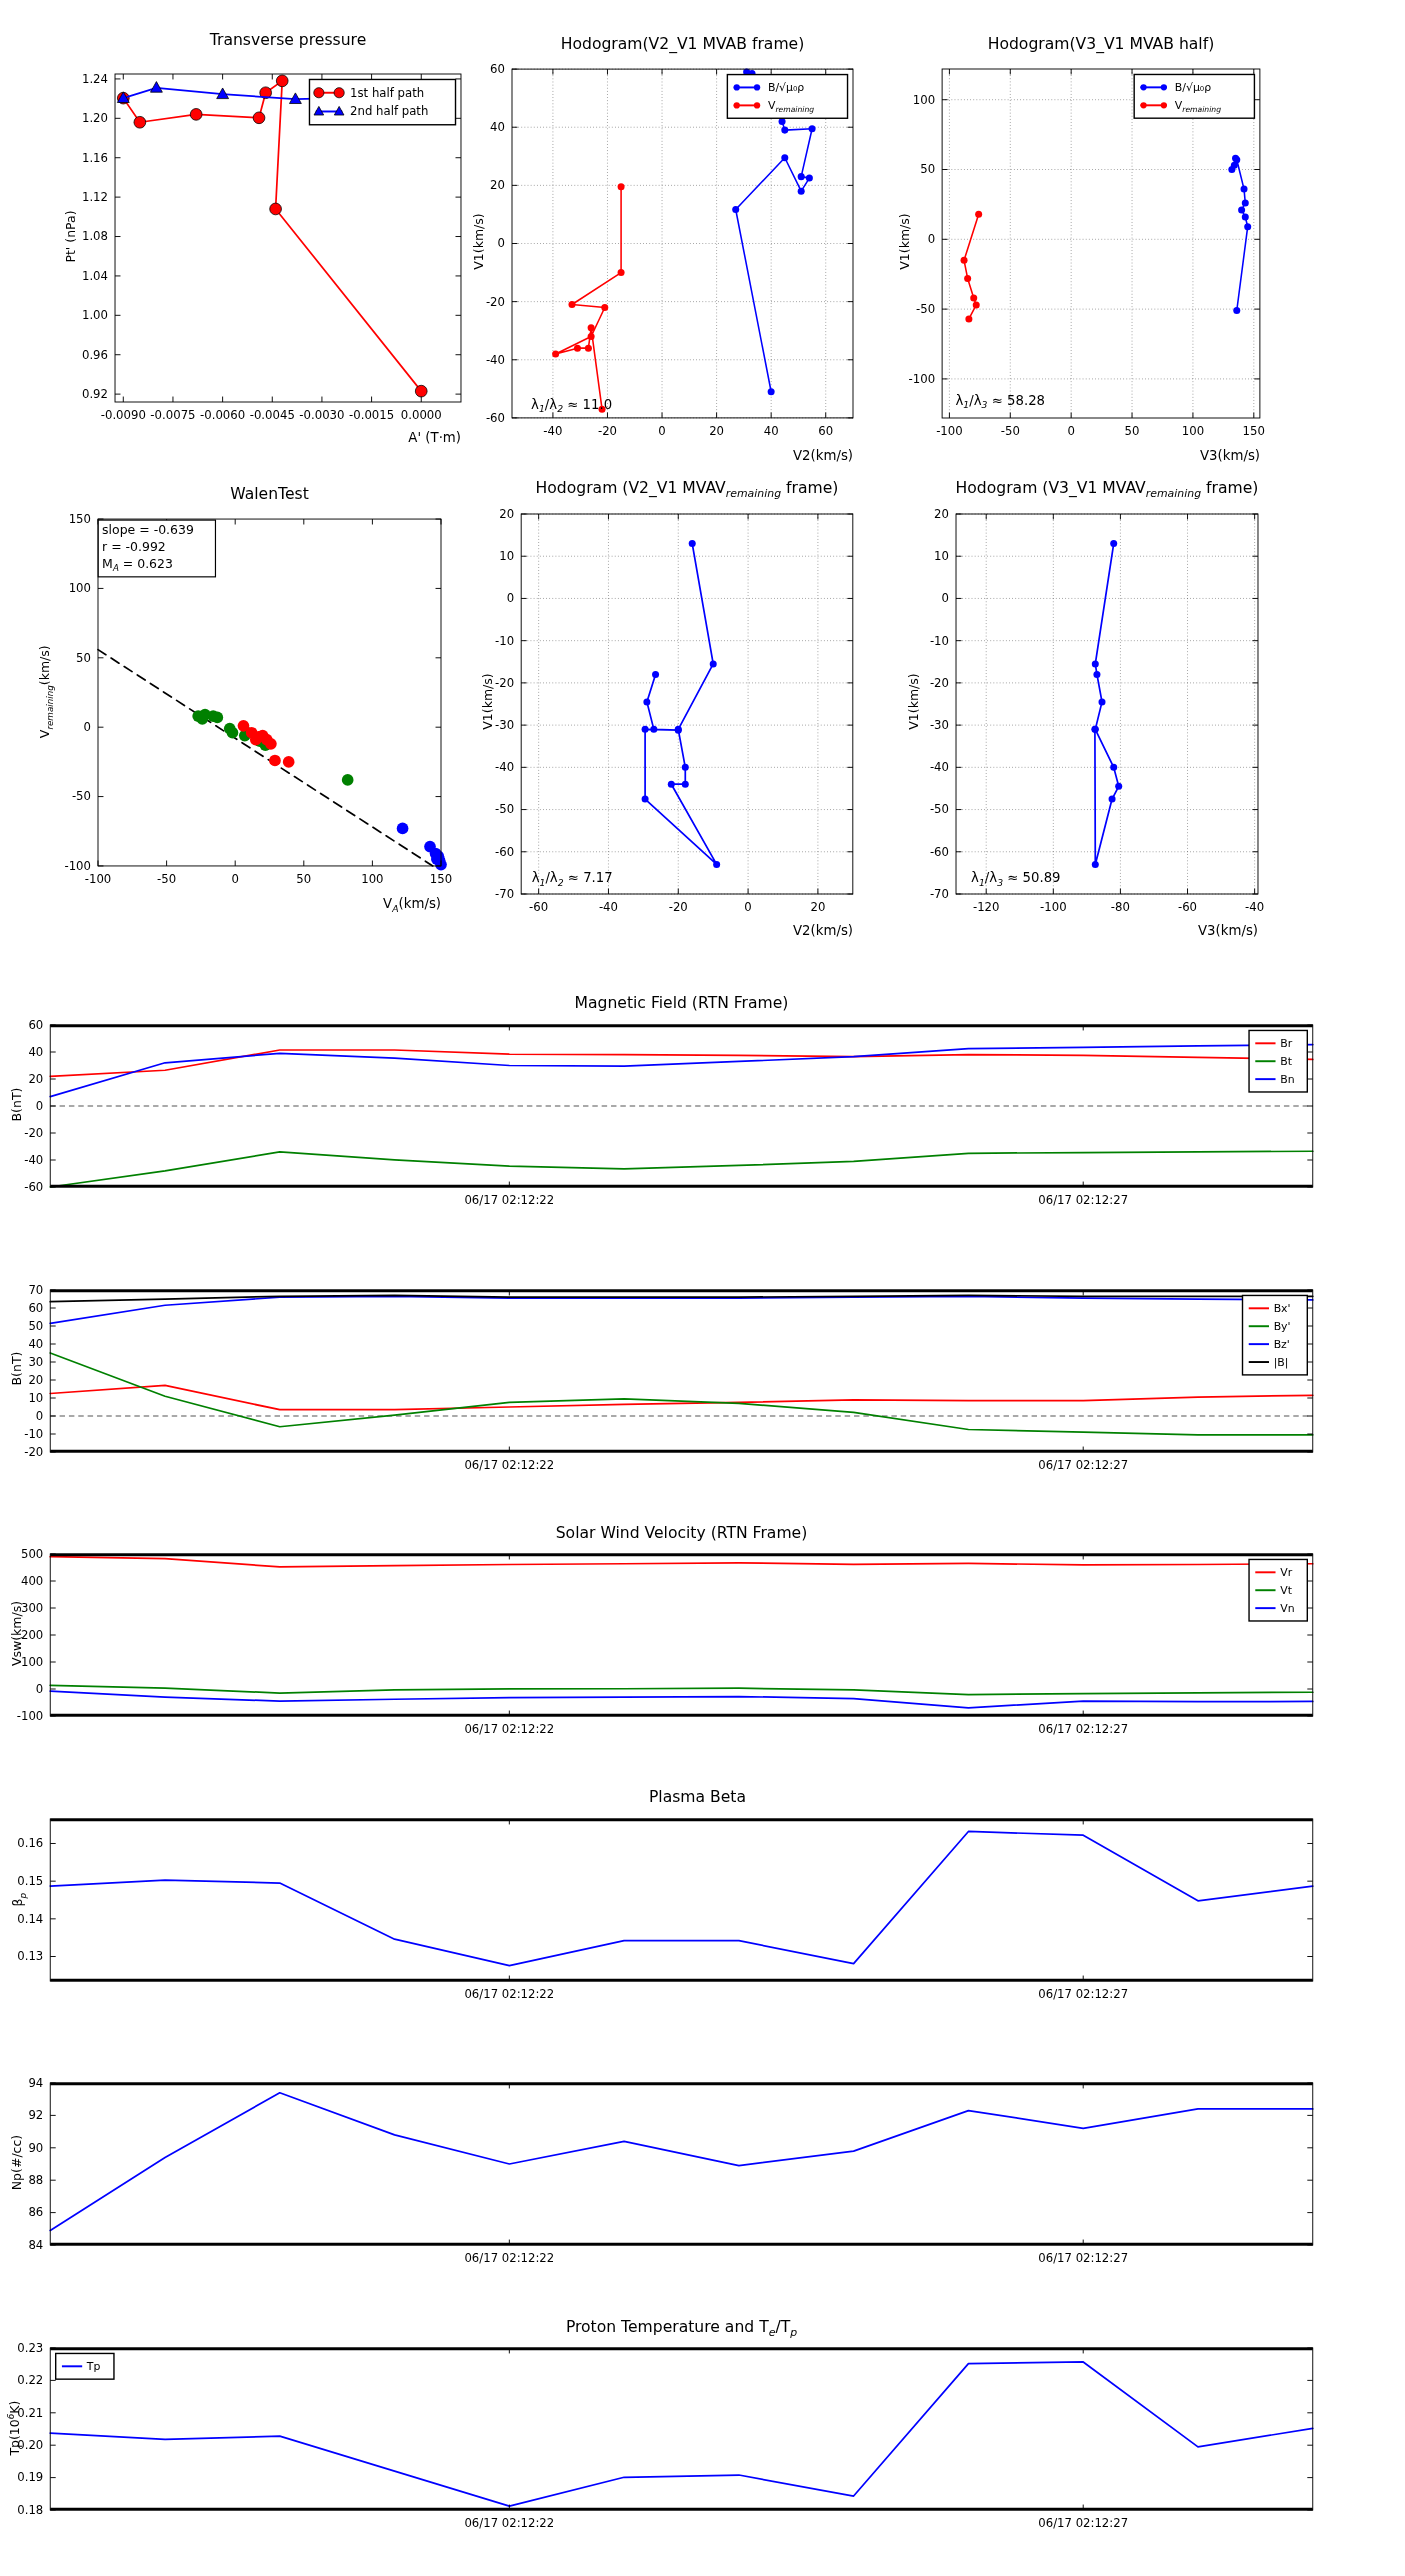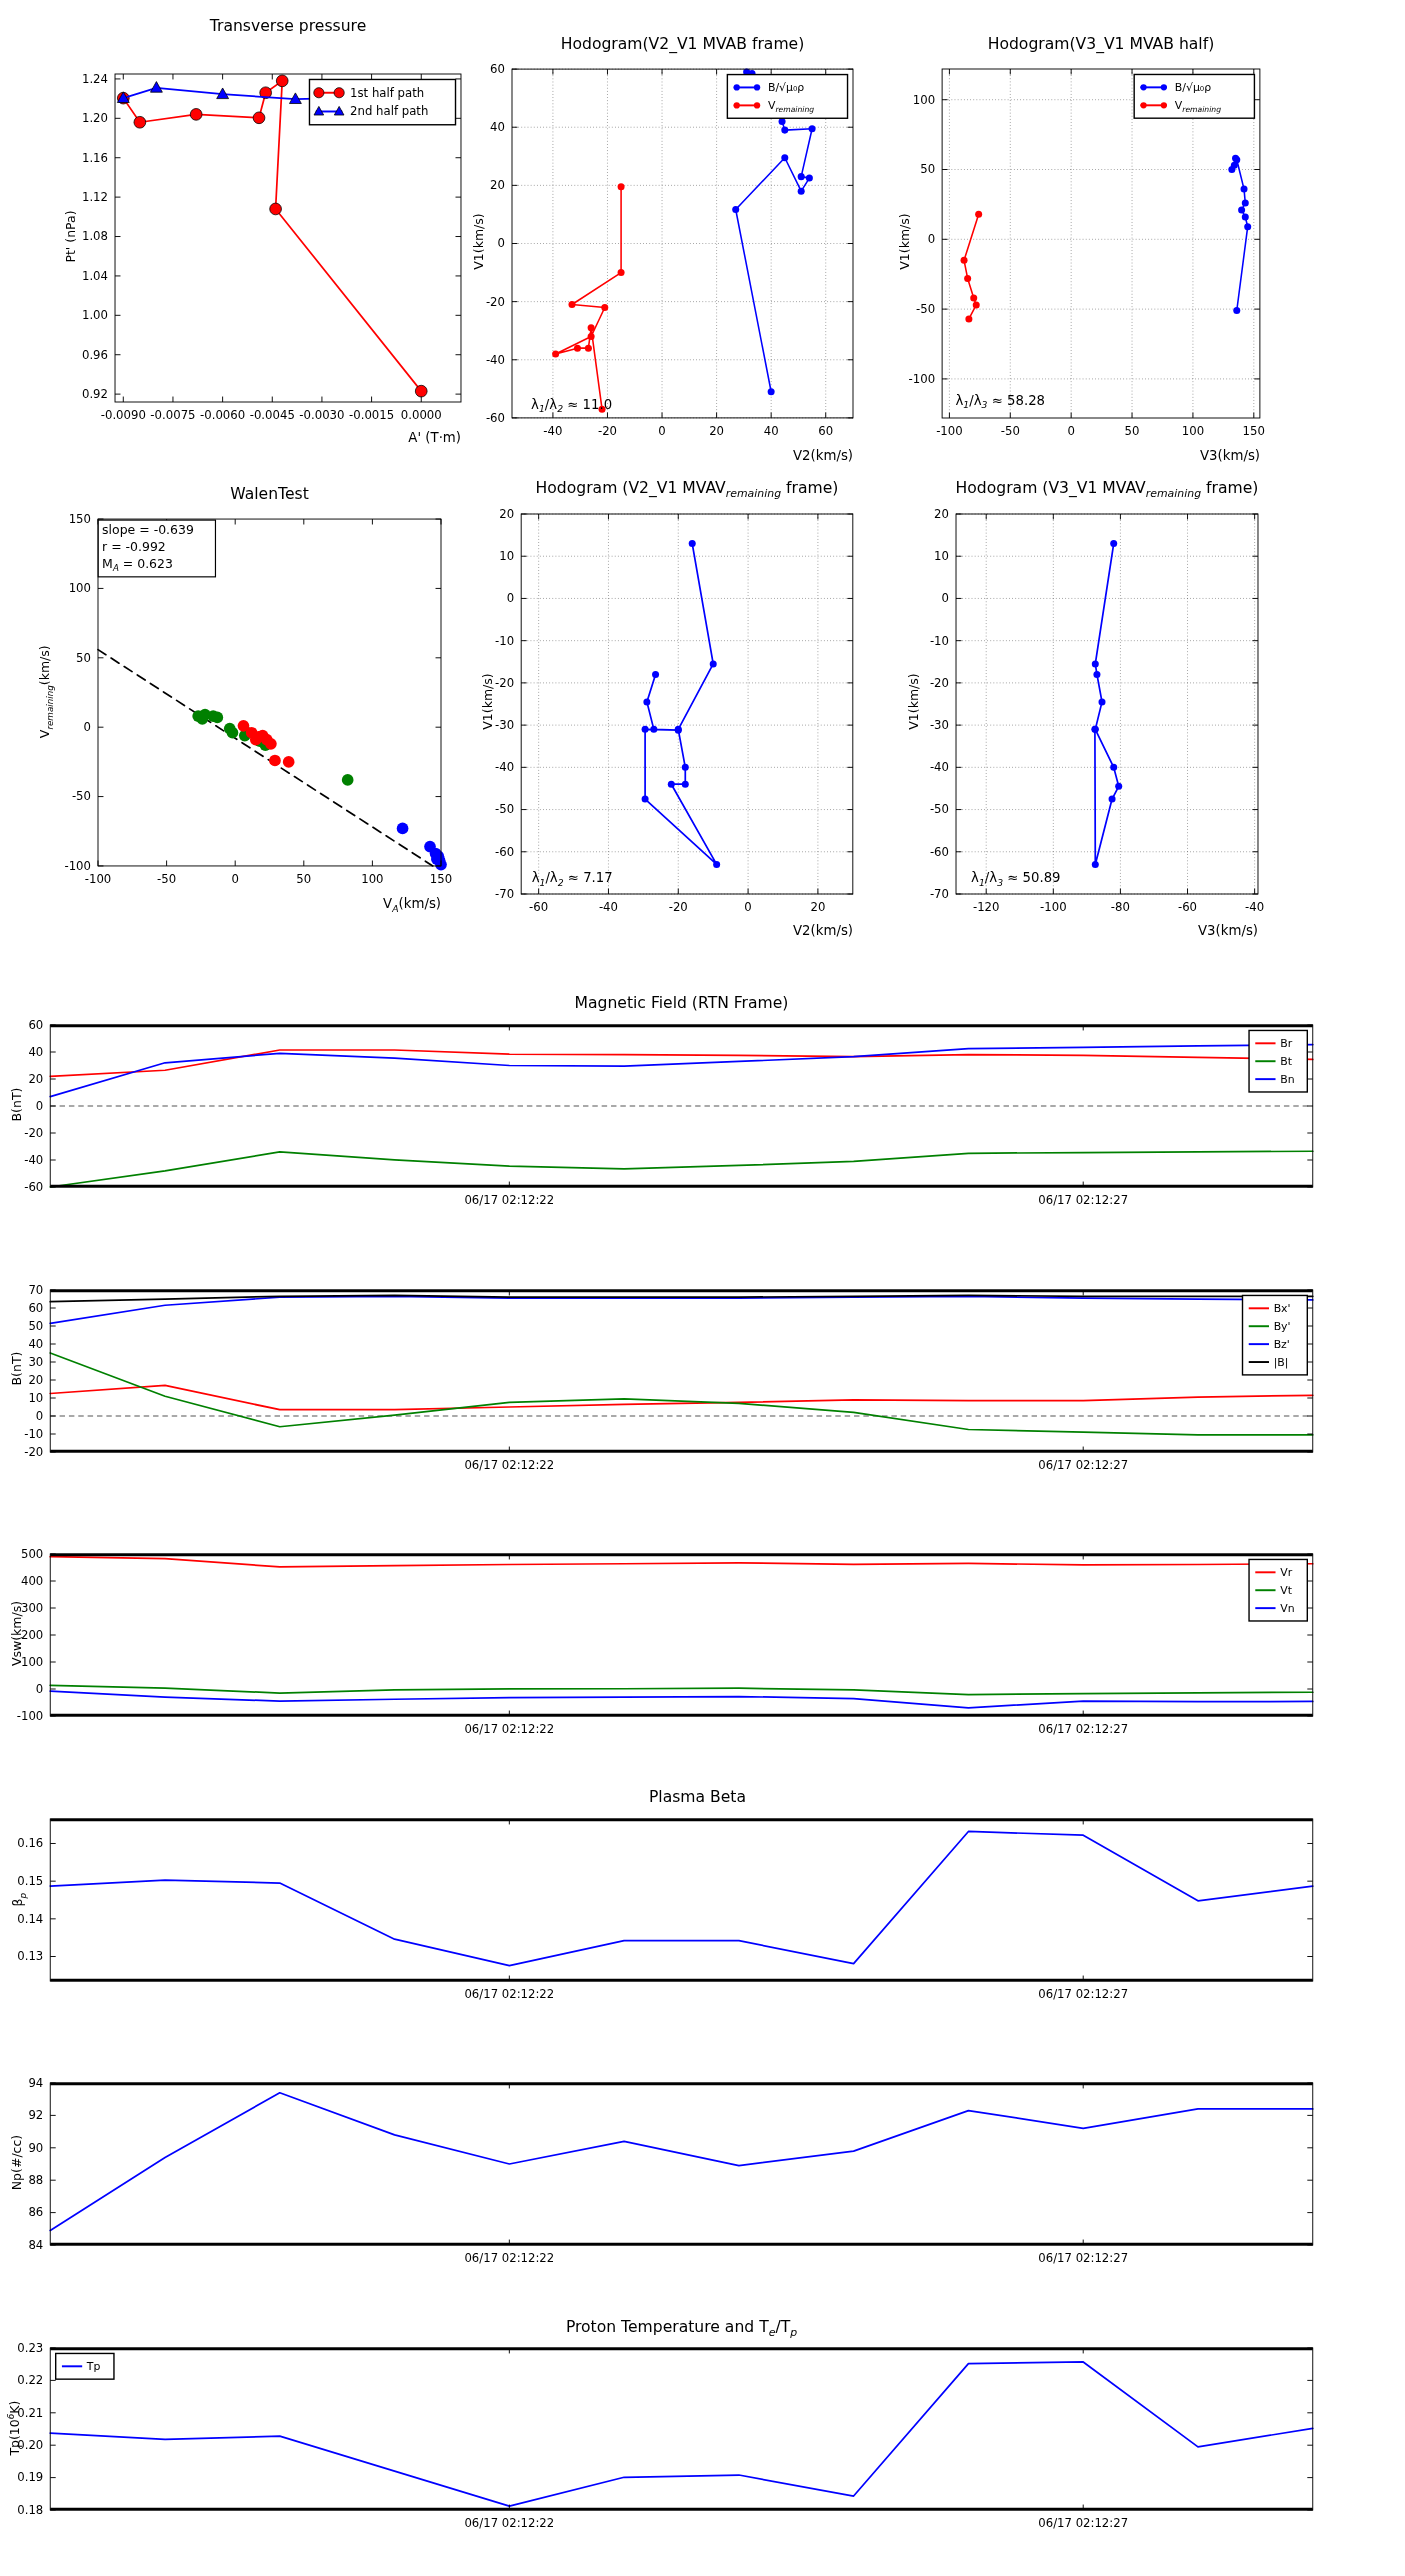--- a/index.html
+++ b/index.html
@@ -727,27 +727,28 @@
         <text x="-9" y="46.60000000000002" font-size="15" fill="#000" text-anchor="end" font-family="&quot;DejaVu Sans&quot;,&quot;Liberation Sans&quot;,sans-serif"><tspan>0.22</tspan></text>
         <line x1="0" y1="0" x2="7" y2="0" stroke="#000" stroke-width="1.2"></line>
         <line x1="1614" y1="0" x2="1621" y2="0" stroke="#000" stroke-width="1.2"></line>
         <text x="-9" y="5" font-size="15" fill="#000" text-anchor="end" font-family="&quot;DejaVu Sans&quot;,&quot;Liberation Sans&quot;,sans-serif"><tspan>0.23</tspan></text>
         <rect x="7" y="7" width="74.8" height="33" fill="#fff" stroke="#000" stroke-width="1.8"></rect>
         <line x1="15" y1="23.5" x2="41" y2="23.5" stroke="#0000ff" stroke-width="2.5"></line>
         <text x="47" y="28.5" font-size="14" fill="#000" text-anchor="start" font-family="&quot;DejaVu Sans&quot;,&quot;Liberation Sans&quot;,sans-serif"><tspan>Tp</tspan></text>
       </svg>
     </div>
 
-  <div class="ctitle" style="left:115px;top:17px;width:346px">Transverse pressure</div>
+  <div class="ctitle" style="left:115px;top:31px;width:346px">Transverse pressure</div>
   <div class="ctitle" style="left:512px;top:35px;width:341px">Hodogram(V2_V1 MVAB frame)</div>
   <div class="ctitle" style="left:942px;top:35px;width:318px">Hodogram(V3_V1 MVAB half)</div>
   <div class="ctitle" style="left:98px;top:485px;width:343px">WalenTest</div>
   <div class="ctitle" style="left:466px;top:479px;width:442px">Hodogram (V2_V1 MVAV<sub>remaining</sub> frame)</div>
   <div class="ctitle" style="left:886px;top:479px;width:442px">Hodogram (V3_V1 MVAV<sub>remaining</sub> frame)</div>
   <div class="ctitle" style="left:49px;top:994px;width:1265px">Magnetic Field (RTN Frame)</div>
+  <div class="ctitle" style="left:49px;top:1524px;width:1265px">Solar Wind Velocity (RTN Frame)</div>
   <div class="ctitle" style="left:65px;top:1788px;width:1265px">Plasma Beta</div>
   <div class="ctitle" style="left:49px;top:2318px;width:1265px">Proton Temperature and T<sub>e</sub>/T<sub>p</sub></div>
 
   <div class="xlab" style="left:115px;top:430px;width:346px">A' (T·m)</div>
   <div class="xlab" style="left:512px;top:448px;width:341px">V2(km/s)</div>
   <div class="xlab" style="left:942px;top:448px;width:318px">V3(km/s)</div>
   <div class="xlab" style="left:98px;top:896px;width:343px">V<sub>A</sub>(km/s)</div>
   <div class="xlab" style="left:521px;top:923px;width:332px">V2(km/s)</div>
   <div class="xlab" style="left:956px;top:923px;width:302px">V3(km/s)</div>
 

